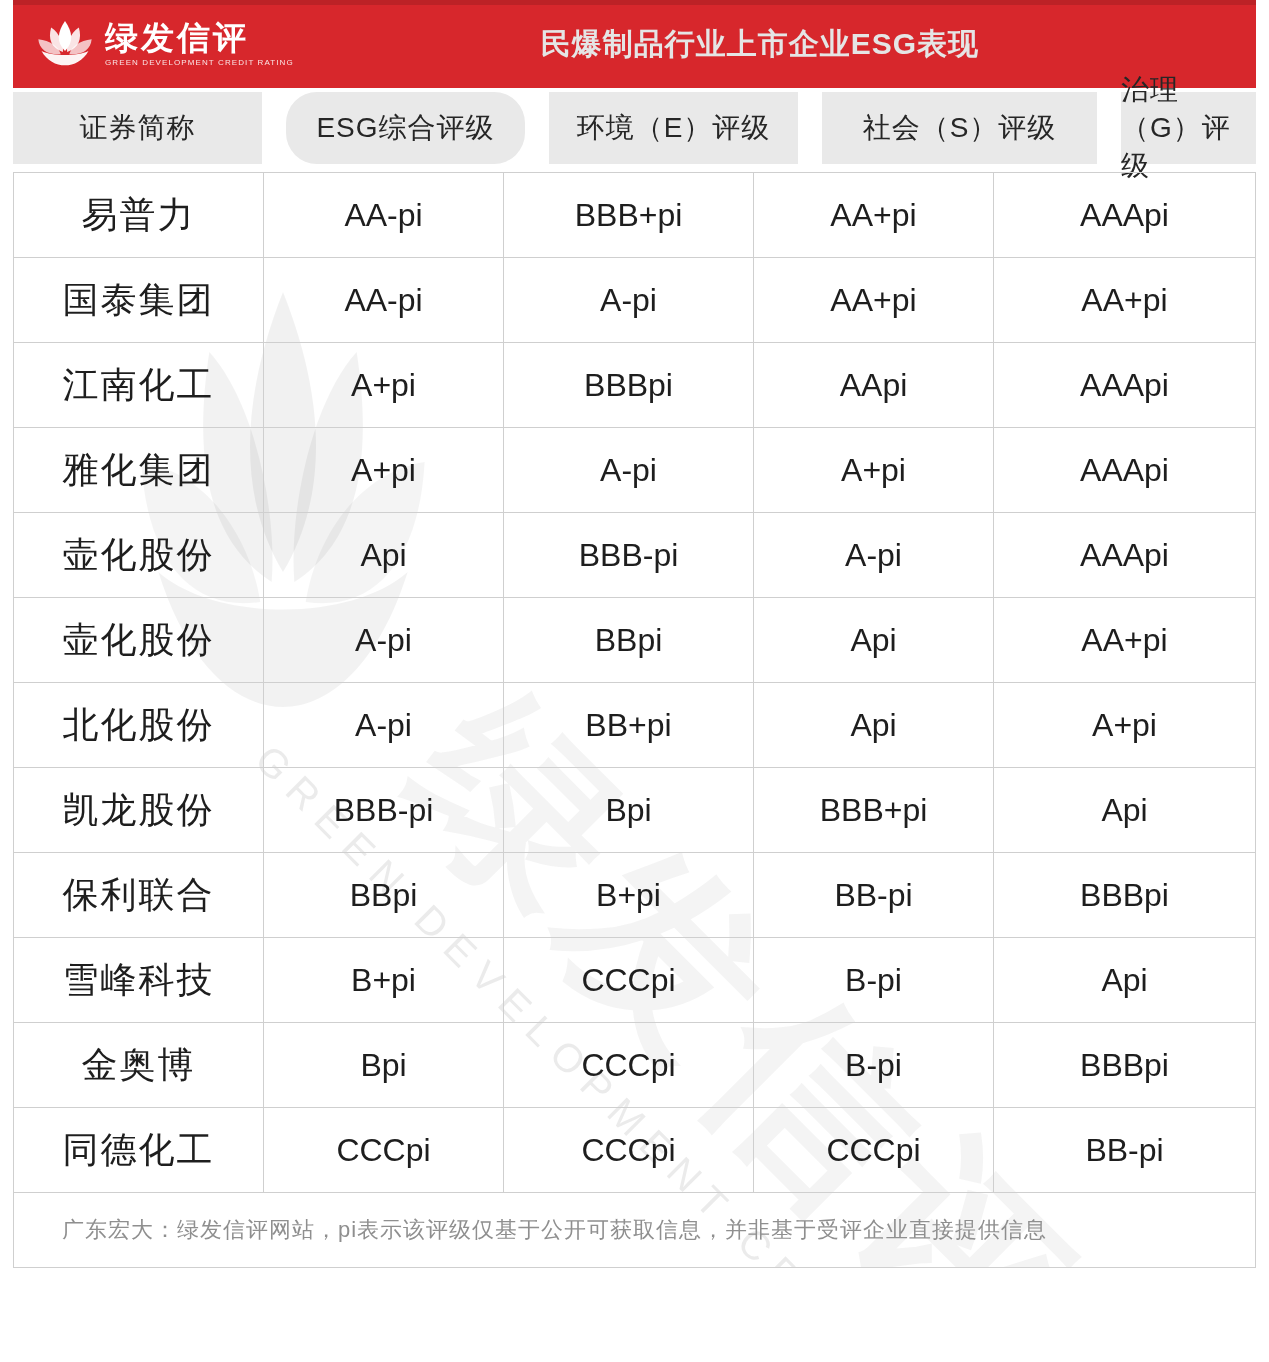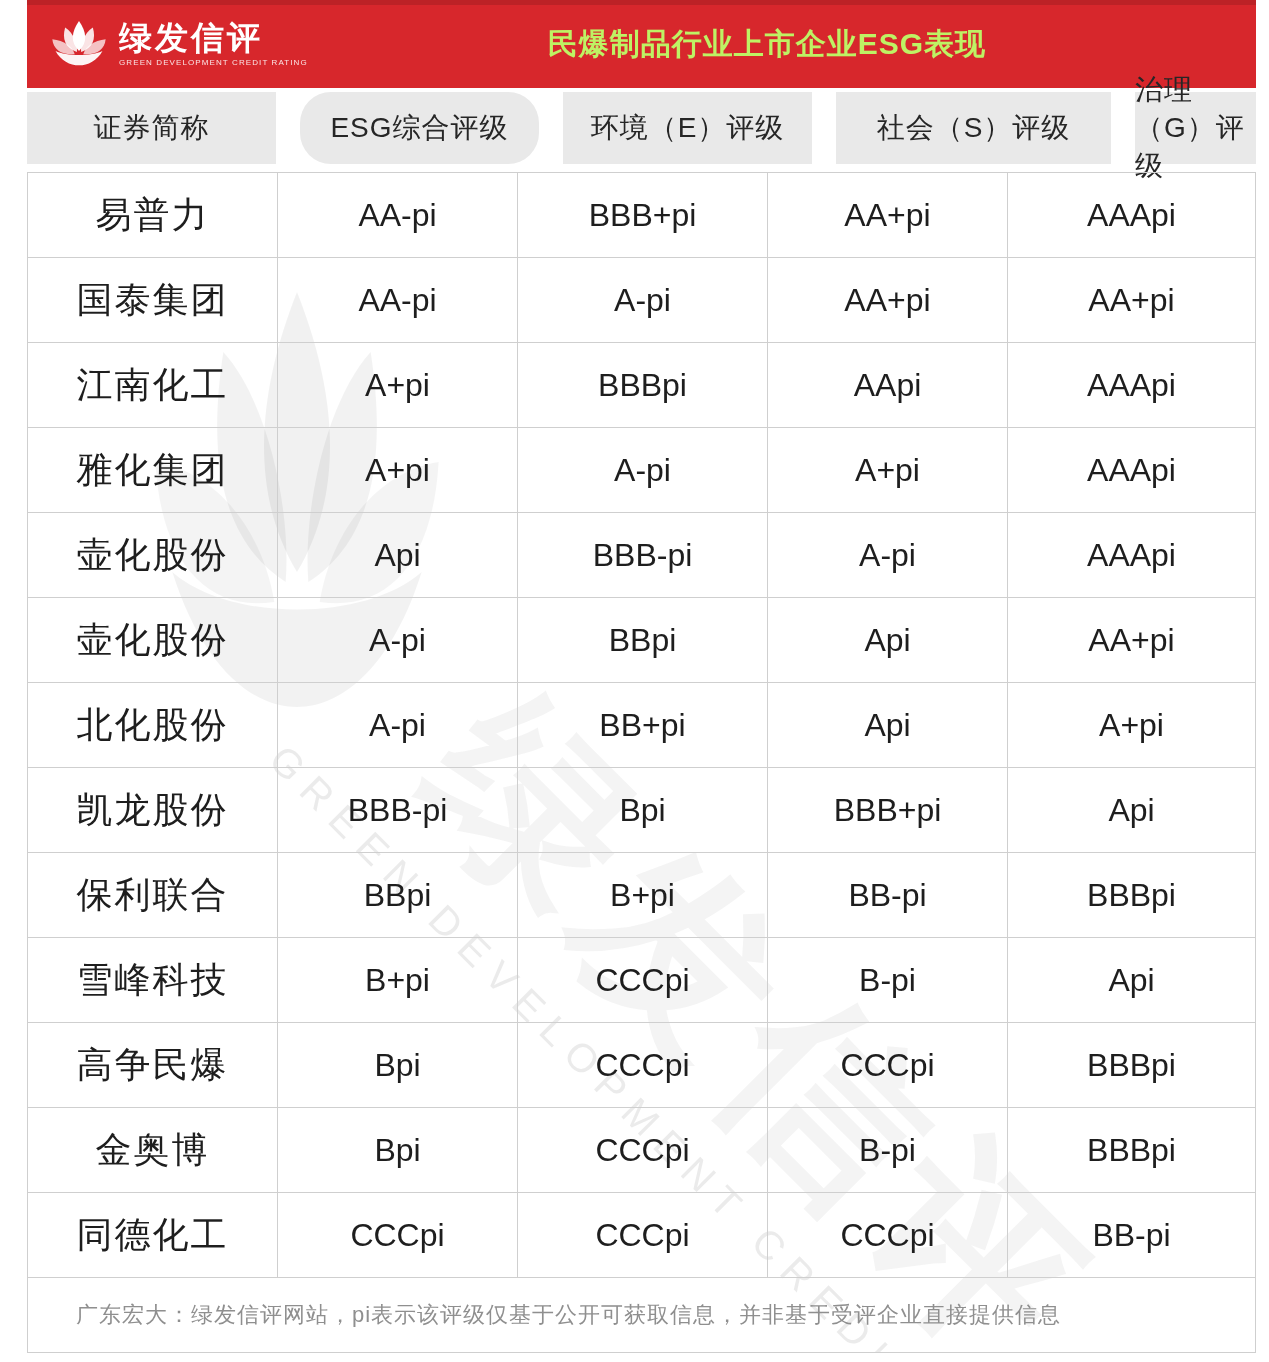--- a/index.html
+++ b/index.html
@@ -1,27 +1,27 @@
 <!DOCTYPE html>
 <html style="--brand-red: #d7272c; --header-row-bg: #e9e9e9; --border: #cfcfcf; --text: #1e1e1e; --footer-text: #8f8f8f;"><head>
 <meta charset="utf-8">
 <style>
   html,body{margin:0;padding:0;background:#ffffff;}
   body{font-family:"Liberation Sans","DejaVu Sans",sans-serif;}
-  .page{width:1269px;height:1362px;box-sizing:border-box;padding:0 13px 21px 27px;background:#fff;position:relative;overflow:hidden;}
+  .page{width:1269px;height:1362px;box-sizing:border-box;padding:0 13px 21px 13px;background:#fff;position:relative;overflow:hidden;}
 
   
   .banner{height:88px;background:var(--brand-red,#d7272c);display:flex;align-items:center;
           box-shadow:inset 0 5px 0 rgba(0,0,0,0.12);}
   .logo{display:flex;align-items:center;margin-left:20px;}
   .logo svg{width:64px;height:54px;display:block;}
   .logo-text{margin-left:8px;display:flex;flex-direction:column;justify-content:center;}
   .brand-name{color:#fff;font-size:33px;font-weight:bold;letter-spacing:3px;line-height:1.05;}
   .brand-sub{color:rgba(255,255,255,0.88);font-size:8px;letter-spacing:1.1px;margin-top:3px;white-space:nowrap;}
-  .banner-title{flex:1;text-align:center;color:#bef264;font-size:30px;font-weight:bold;letter-spacing:1px;padding-right:30px;}
+  .banner-title{flex:1;text-align:center;color:#e5e5e5;font-size:30px;font-weight:bold;letter-spacing:1px;padding-right:30px;}
 
   
   .colheads{display:flex;gap:24px;margin-top:4px;}
   .colhead{background:var(--header-row-bg,#e9e9e9);height:72px;display:flex;align-items:center;justify-content:center;
            font-size:28px;color:#262626;letter-spacing:1px;}
   .colhead:nth-child(1){width:249px;}
   .colhead:nth-child(2){width:239px;border-radius:31px;}
   .colhead:nth-child(3){width:249px;}
   .colhead:nth-child(4){width:275px;}
   .colhead:nth-child(5){flex:1;}
@@ -165,27 +165,20 @@
             <td>BBBpi</td>
           </tr>
           <tr>
             <td>雪峰科技</td>
             <td>B+pi</td>
             <td>CCCpi</td>
             <td>B-pi</td>
             <td>Api</td>
           </tr>
           <tr>
-            <td>高争民爆</td>
-            <td>Bpi</td>
-            <td>CCCpi</td>
-            <td>CCCpi</td>
-            <td>BBBpi</td>
-          </tr>
-          <tr>
             <td>金奥博</td>
             <td>Bpi</td>
             <td>CCCpi</td>
             <td>B-pi</td>
             <td>BBBpi</td>
           </tr>
           <tr>
             <td>同德化工</td>
             <td>CCCpi</td>
             <td>CCCpi</td>

